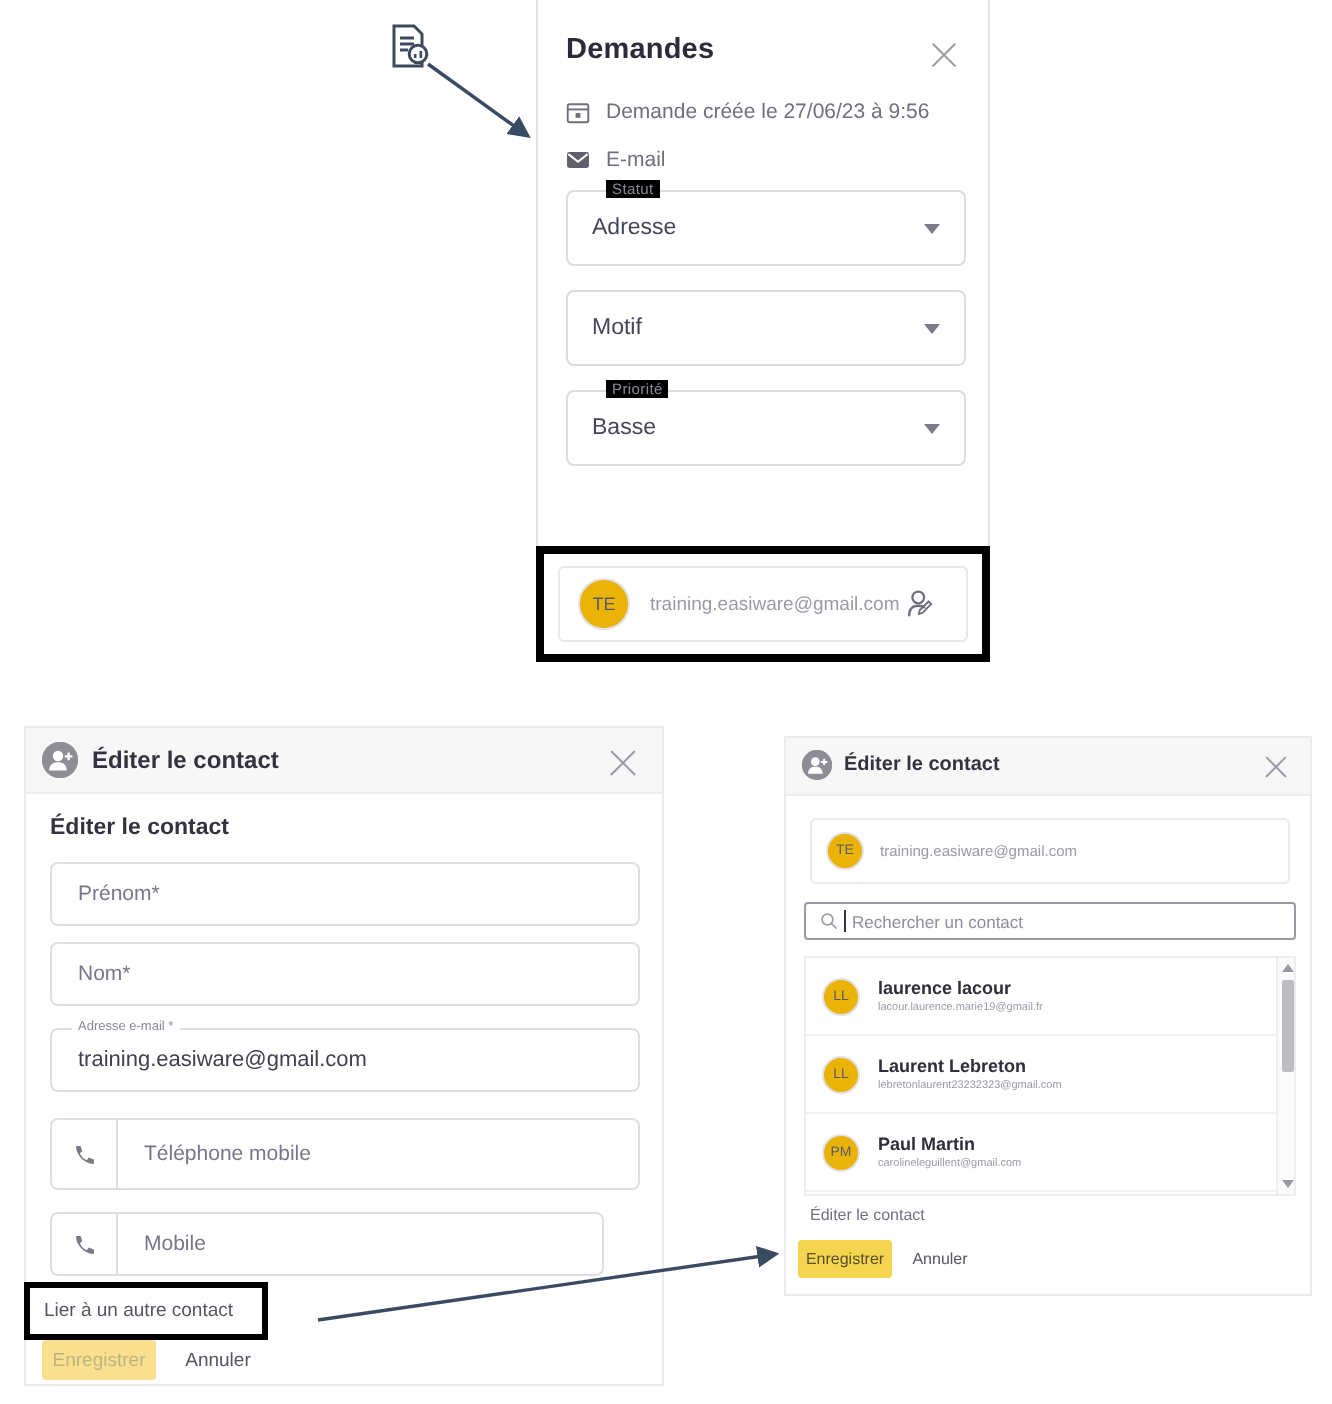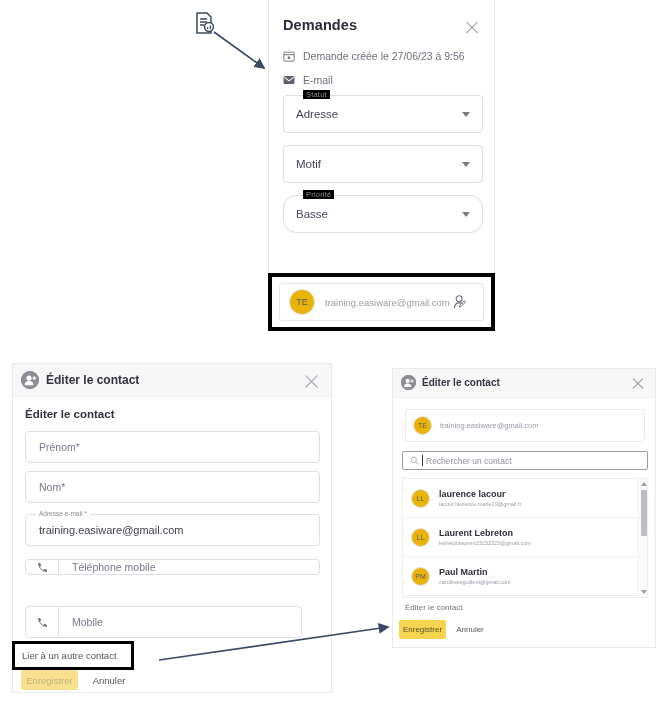--- a/index.html
+++ b/index.html
@@ -268,21 +268,21 @@
       <span class="legend">Statut</span>
       <span class="val">Adresse</span>
       <span class="caret"></span>
     </div>
 
     <div class="field" style="top:153px;">
       <span class="val muted">Motif</span>
       <span class="caret"></span>
     </div>
 
-    <div class="field" style="top:203px;border-radius:13px;">
+    <div class="field" style="top:203px;">
       <span class="legend">Priorité</span>
       <span class="val">Basse</span>
       <span class="caret"></span>
     </div>
   </div>
 
   <div id="contact-highlight">
     <div id="contact-card">
       <div class="avatar av-lg">TE</div>
       <div class="c-email">training.easiware@gmail.com</div>
@@ -318,21 +318,21 @@
 
     <div class="inp" style="left:12px; top:107px; width:295px; height:32px;">
       <span class="ph">Nom*</span>
     </div>
 
     <div class="inp" style="left:12px; top:150px; width:295px; height:32px;">
       <span class="legend">Adresse e-mail *</span>
       <span class="filled">training.easiware@gmail.com</span>
     </div>
 
-    <div class="inp" style="left:12px; top:195px; width:295px; height:16px;">
+    <div class="inp" style="left:12px; top:195px; width:295px; height:36px;">
       <span class="phone-box">
         <svg width="13" height="13" viewBox="0 0 14 14">
           <path d="M2.2 2.2 L4.6 2.2 L5.6 5 L4.2 6 C5 7.8 6.2 9 8 9.8 L9 8.4 L11.8 9.4 L11.8 11.8
                    C7 12 2 7 2.2 2.2 z" fill="#7b7b88"></path>
         </svg>
       </span>
       <span class="ph">Téléphone mobile</span>
     </div>
 
     <div class="inp" style="left:12px; top:242px; width:277px; height:32px;">

